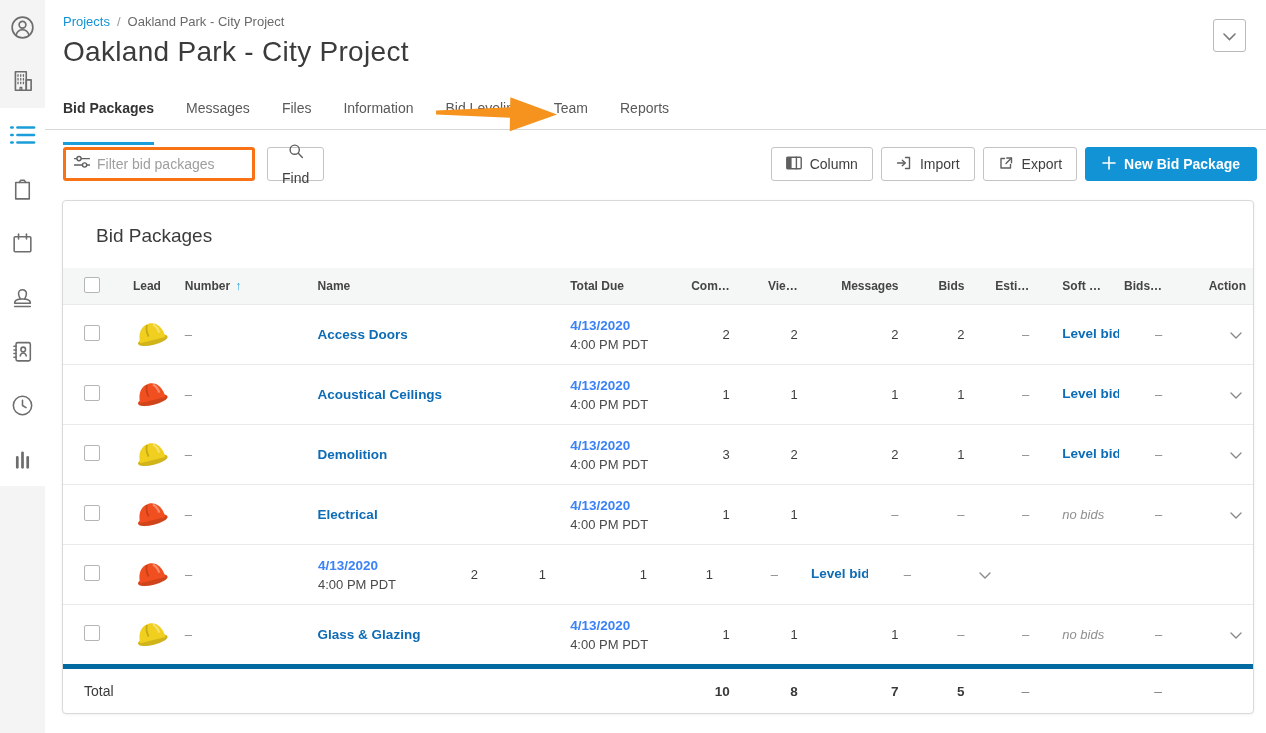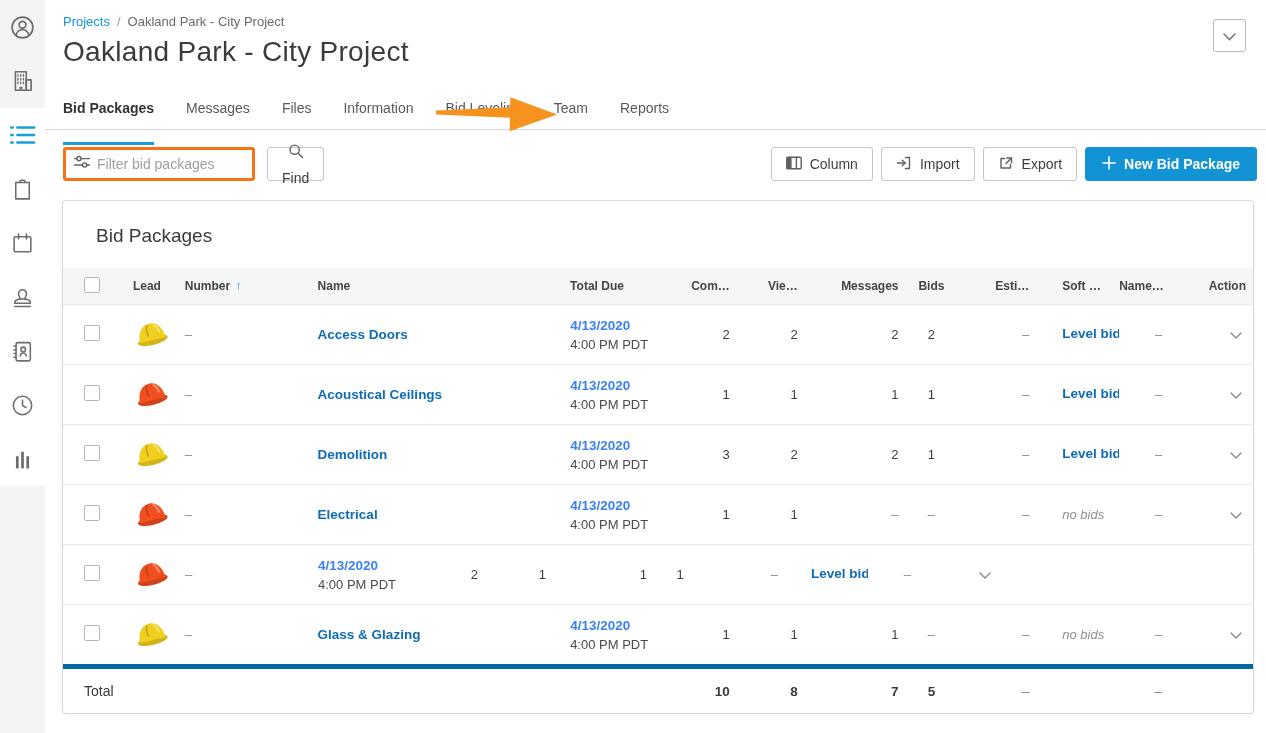--- a/index.html
+++ b/index.html
@@ -56,21 +56,21 @@
   .total-row { display: flex; align-items: center; height: 49px; border-top: 5px solid #0369a1; font-size: 14px; color: #3a3a3a; }
 
   .c-check { width: 62px; padding-left: 21px; }
   .c-lead { width: 60px; padding-left: 8px; }
   .c-number { width: 133px; }
   .c-name { width: 253px; }
   .c-due { width: 120px; }
   .c-com { width: 40px; text-align: right; }
   .c-vie { width: 68px; text-align: right; }
   .c-bidding { width: 101px; text-align: right; }
-  .c-bids { width: 66px; text-align: center; }
+  .c-bids { width: 66px; text-align: right; }
   .c-esti { width: 65px; text-align: right; }
   .c-soft { width: 90px; padding-left: 33px; overflow: hidden; white-space: nowrap; }
   .c-leve { width: 43px; text-align: right; }
   .c-action { width: 91px; text-align: right; padding-right: 7px; }
 
   .checkbox { display: inline-block; width: 16px; height: 16px; border: 1px solid #b5b5b5; border-radius: 2px; background: #fff; cursor: pointer; }
   .sort-arrow { color: #1b9dd9; font-size: 12px; margin-left: 5px; font-weight: 700; }
   .dash { color: #8a8a8a; }
   .name-link { color: #0d6cb5; font-weight: 700; font-size: 13.5px; text-decoration: none; cursor: pointer; }
   .due-date { font-weight: 700; font-size: 13.5px; color: #3b82f6; line-height: 19px; }
@@ -294,21 +294,21 @@
       <div class="c-lead">Lead</div>
       <div class="c-number"><span>Number</span><span class="sort-arrow">↑</span></div>
       <div class="c-name">Name</div>
       <div class="c-due">Total Due</div>
       <div class="c-com">Com…</div>
       <div class="c-vie">Vie…</div>
       <div class="c-bidding">Messages</div>
       <div class="c-bids">Bids</div>
       <div class="c-esti">Esti…</div>
       <div class="c-soft">Soft …</div>
-      <div class="c-leve">Name…</div>
+      <div class="c-leve">Bids…</div>
       <div class="c-action">Action</div>
     </div>
 
     <div class="tr">
       <div class="c-check"><span class="checkbox"></span></div>
       <div class="c-lead"><span class="hat hat-yellow"><svg width="36" height="32" viewBox="0 0 32 28">
               <g transform="rotate(-14 16 14)">
                 <ellipse cx="16" cy="20.5" rx="13.5" ry="4.2" fill="currentColor"></ellipse>
                 <ellipse cx="16" cy="20.8" rx="13.5" ry="4" fill="#000" opacity="0.13"></ellipse>
                 <path d="M4.5 20.5 C4.5 11 9.5 5.5 16 5.5 C22.5 5.5 27.5 11 27.5 20.5 Z" fill="currentColor"></path>

